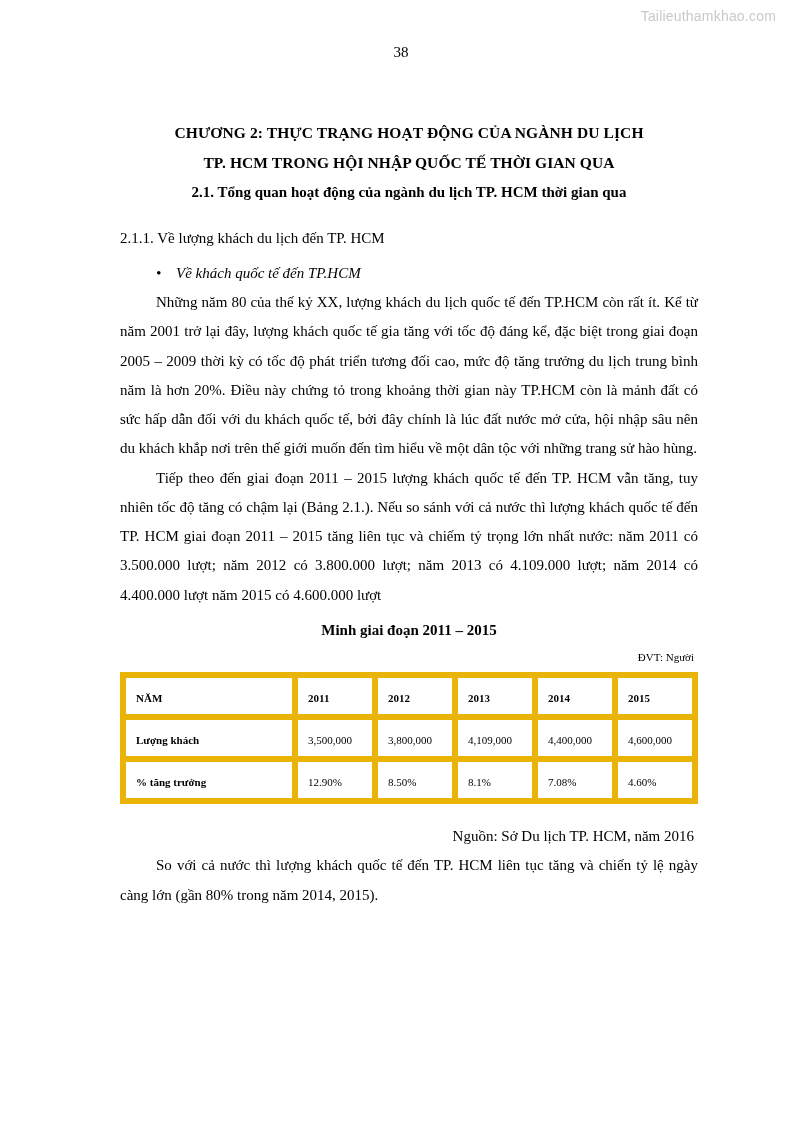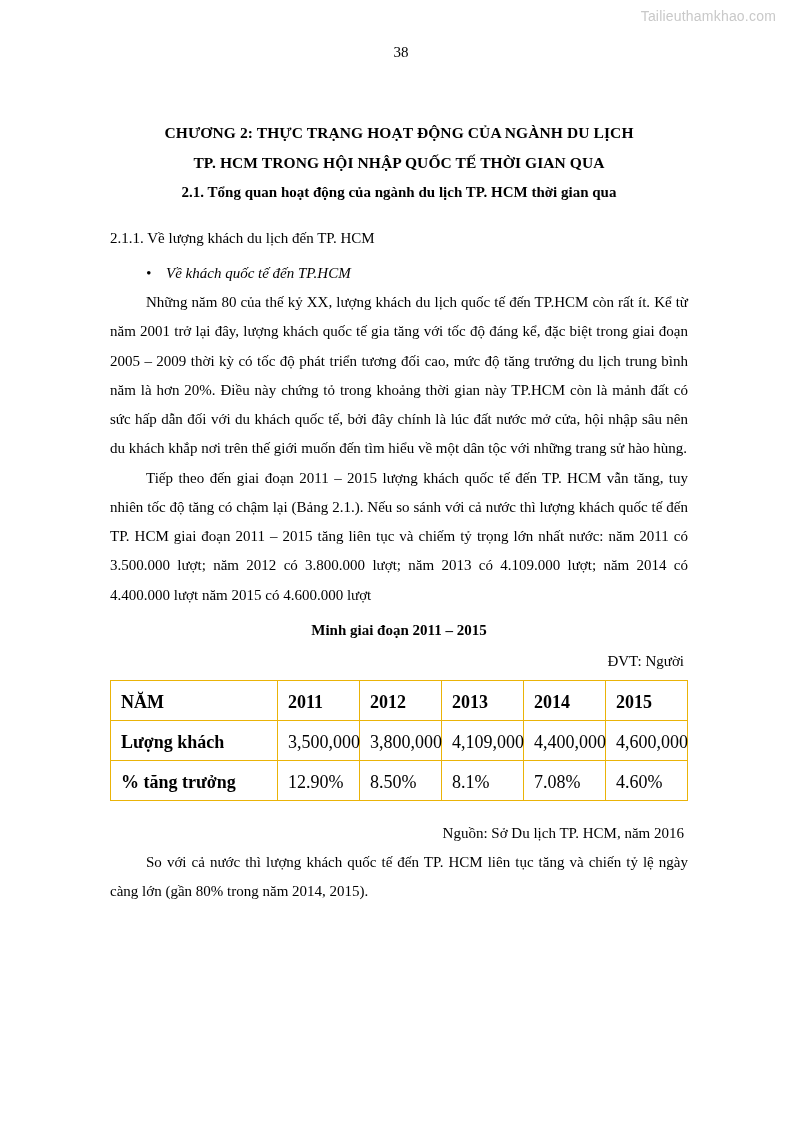--- a/index.html
+++ b/index.html
@@ -36,21 +36,21 @@
     position: absolute;
     left: 0;
     right: 0;
     top: 44px;
     text-align: center;
     font-size: 15px;
     padding-left: 8px;
   }
   .content {
     position: absolute;
-    left: 110px;
+    left: 120px;
     top: 118px;
     width: 578px;
   }
   h1.chapter {
     font-size: 15.5px;
     font-weight: bold;
     text-align: center;
     margin: 0;
     line-height: 1.95;
     letter-spacing: 0.1px;
@@ -99,35 +99,35 @@
     margin-top: 0;
   }
   .table-caption {
     font-size: 15px;
     font-weight: bold;
     text-align: center;
     line-height: 1.95;
     margin: 6px 0 0 0;
   }
   .dvt {
-    font-size: 15px;
+    font-size: 11px;
     text-align: right;
     line-height: 1.9;
     margin: 2px 0 4px 0;
     padding-right: 4px;
   }
   table.stats {
     border-collapse: collapse;
     width: 100%;
     table-layout: fixed;
   }
   table.stats td {
-    border: 1px solid #eab308;
+    border: 6px solid #eab308;
     padding: 11px 8px 7px 10px;
-    font-size: 18px;
+    font-size: 11px;
     vertical-align: middle;
     height: 18px;
   }
   table.stats td.rowhead {
     font-weight: bold;
     width: 148px;
   }
   table.stats td.colhead {
     font-weight: bold;
   }

